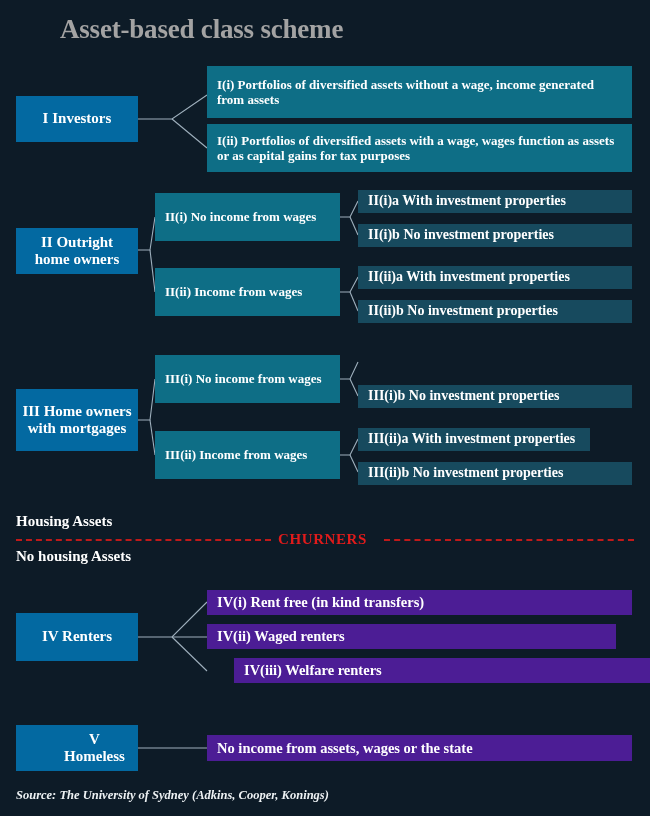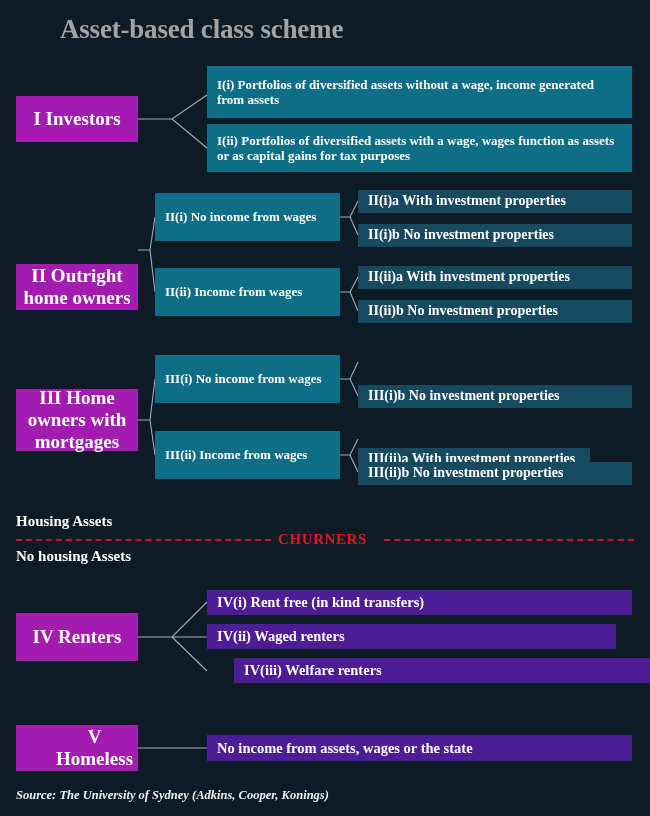--- a/index.html
+++ b/index.html
@@ -22,23 +22,23 @@
   .box{
     position:absolute;
     box-sizing:border-box;
     display:flex;align-items:center;
     font-family:"Liberation Serif", serif;
     font-weight:bold;
     color:#ffffff;
     line-height:1.16;
   }
   .lvl1{
-    background:#a21caf;
+    background:#0369a1;
     justify-content:center;text-align:center;
-    font-size:19px;padding:2px 6px;
+    font-size:15px;padding:2px 6px;
   }
   .lvl2{
     background:#0e6e86;
     font-size:13px;padding:0 10px;
   }
   .lvl3{
     background:#174a5e;
     font-size:14px;padding:0 10px;
   }
   .wide{
@@ -110,21 +110,21 @@
   <div class="box lvl1" style="left:16px;top:96px;width:122px;height:46px;">
     <span>I  Investors</span>
   </div>
   <div class="box lvl2" style="left:207px;top:66px;width:425px;height:52px;">
     <span>I(i)  Portfolios of diversified assets without a wage, income generated from assets</span>
   </div>
   <div class="box lvl2" style="left:207px;top:124px;width:425px;height:48px;">
     <span>I(ii)  Portfolios of diversified assets with a wage, wages function as assets or as capital gains for tax purposes</span>
   </div>
 
-  <div class="box lvl1" style="left:16px;top:228px;width:122px;height:46px;margin-top:36px;">
+  <div class="box lvl1" style="left:16px;top:228px;width:122px;height:46px;">
     <span>II  Outright home owners</span>
   </div>
   <div class="box lvl2" style="left:155px;top:193px;width:185px;height:48px;">
     <span>II(i)  No income from wages</span>
   </div>
   <div class="box lvl2" style="left:155px;top:268px;width:185px;height:48px;">
     <span>II(ii)  Income from wages</span>
   </div>
   <div class="box lvl3" style="left:358px;top:190px;width:274px;height:23px;">
     <span>II(i)a  With investment properties</span>
@@ -144,21 +144,21 @@
   </div>
   <div class="box lvl2" style="left:155px;top:355px;width:185px;height:48px;">
     <span>III(i)  No income from wages</span>
   </div>
   <div class="box lvl2" style="left:155px;top:431px;width:185px;height:48px;">
     <span>III(ii)  Income from wages</span>
   </div>
   <div class="box lvl3" style="left:358px;top:385px;width:274px;height:23px;">
     <span>III(i)b  No investment properties</span>
   </div>
-  <div class="box lvl3" style="left:358px;top:428px;width:232px;height:23px;margin-top:20px;">
+  <div class="box lvl3" style="left:358px;top:428px;width:232px;height:23px;">
     <span>III(ii)a  With investment properties</span>
   </div>
   <div class="box lvl3" style="left:358px;top:462px;width:274px;height:23px;">
     <span>III(ii)b  No investment properties</span>
   </div>
 
   <div class="divlabel" style="left:16px;top:513px;">Housing Assets</div>
   <div class="dashline" style="left:16px;top:539px;width:255px;"></div>
   <div class="churners" style="left:278px;top:531px;">CHURNERS</div>
   <div class="dashline" style="left:384px;top:539px;width:250px;"></div>

